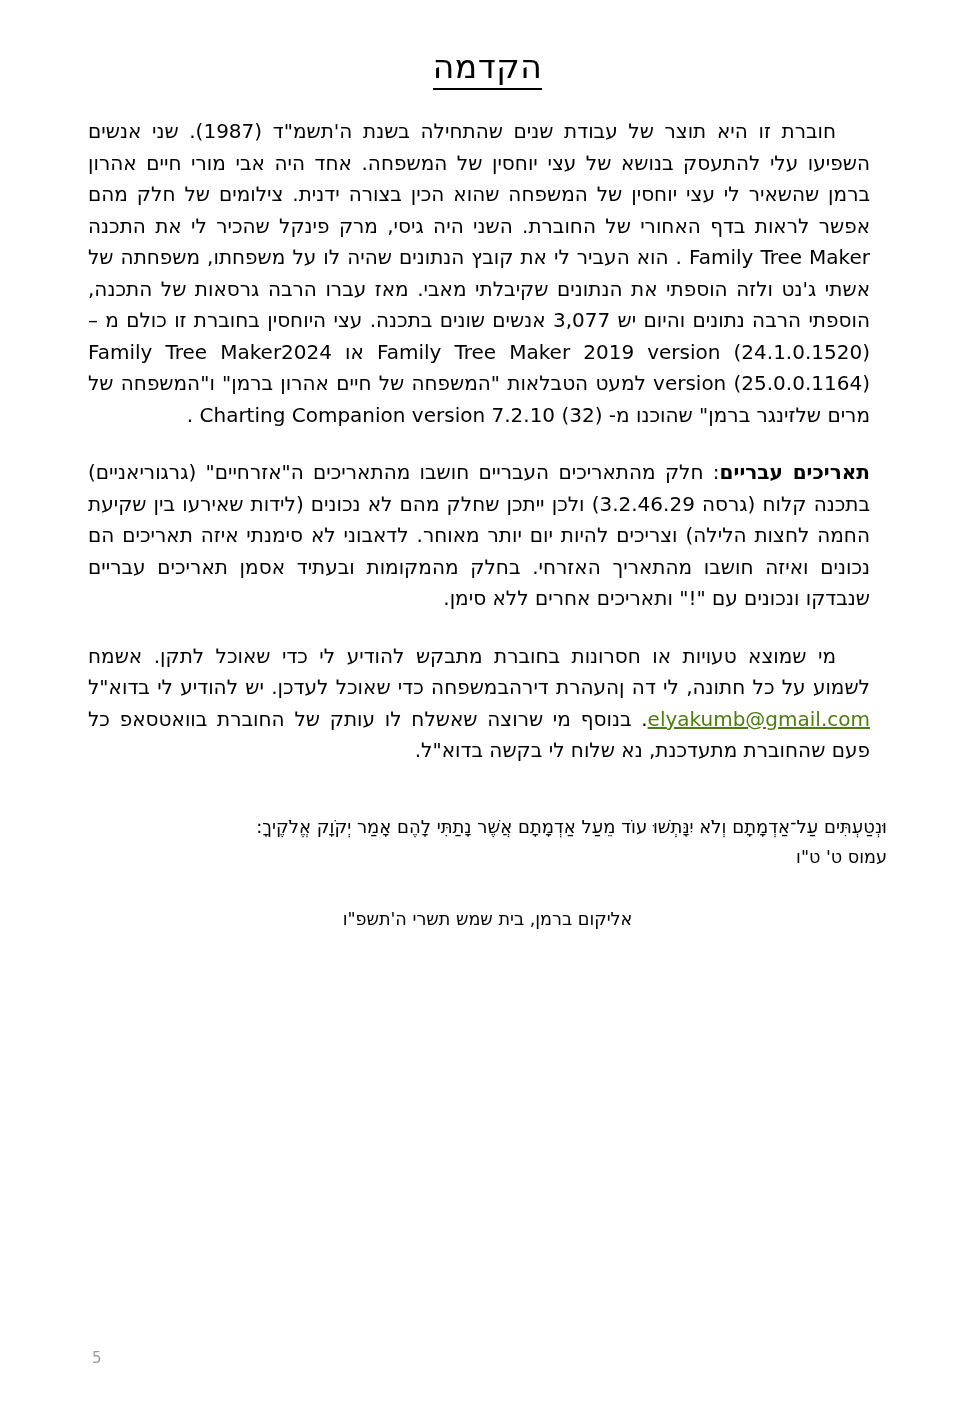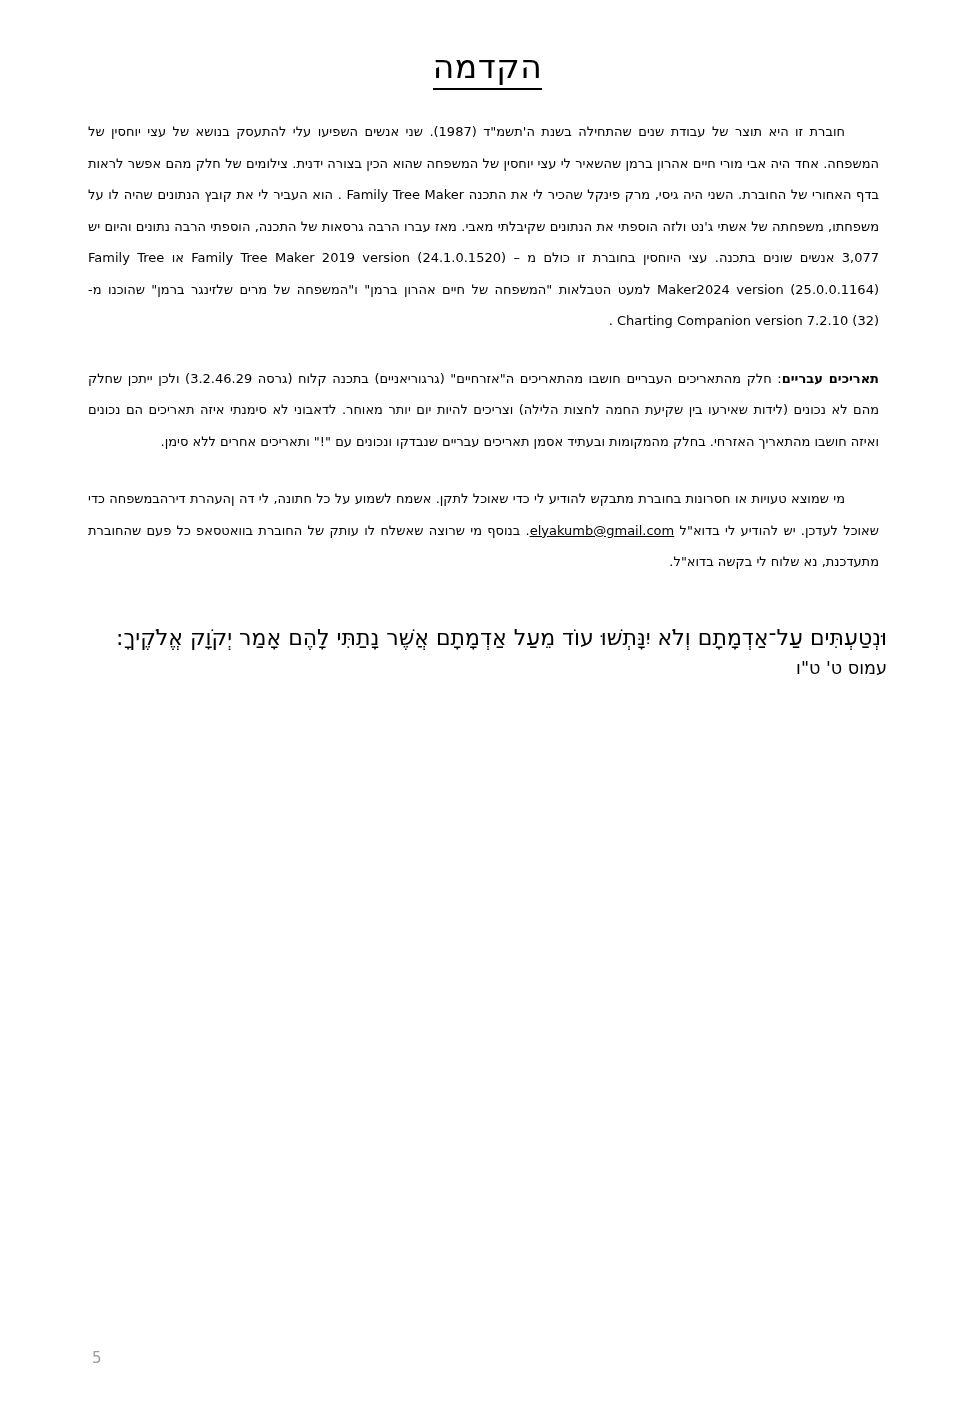--- a/index.html
+++ b/index.html
@@ -36,44 +36,44 @@
     color: #000000;
     margin: 0 0 26px 0;
     letter-spacing: 0.5px;
   }
   .doc-title span.u {
     display: inline-block;
     border-bottom: 2px solid #000000;
     padding-bottom: 1px;
   }
   p.para {
-    font-size: 13px;
+    font-size: 20px;
     line-height: 31.5px;
     color: #000000;
-    margin: 0 8px 26px 0;
+    margin: 0 17px 26px 0;
     text-align: justify;
     text-justify: inter-word;
     direction: rtl;
     unicode-bidi: plaintext;
   }
   p.para.indent {
     text-indent: 34px;
   }
   p.para:last-child {
     margin-bottom: 0;
   }
   .bold-lead {
     font-weight: 700;
   }
   a.maillink {
-    color: #000000;
+    color: #4d7c0f;
     text-decoration: underline;
   }
   p.verse {
-    font-size: 22px;
+    font-size: 18px;
     line-height: 31.5px;
     color: #000000;
     margin: 0;
     text-align: right;
     direction: rtl;
     unicode-bidi: plaintext;
   }
   p.verse-source {
     font-size: 17.6px;
     line-height: 31.5px;
@@ -119,18 +119,19 @@
     <p class="para"><span class="bold-lead">תאריכים עבריים</span><span>: חלק מהתאריכים העבריים חושבו מהתאריכים ה"אזרחיים" (גרגוריאניים) בתכנה קלוח (גרסה 3.2.46.29) ולכן ייתכן שחלק מהם לא נכונים (לידות שאירעו בין שקיעת החמה לחצות הלילה) וצריכים להיות יום יותר מאוחר. לדאבוני לא סימנתי איזה תאריכים הם נכונים ואיזה חושבו מהתאריך האזרחי. בחלק מהמקומות ובעתיד אסמן תאריכים עבריים שנבדקו ונכונים עם "!" ותאריכים אחרים ללא סימן.</span></p>
 
     <p class="para indent"><span>מי שמוצא טעויות או חסרונות בחוברת מתבקש להודיע לי כדי שאוכל לתקן. אשמח לשמוע על כל חתונה, לי דה ןהעהרת דירהבמשפחה כדי שאוכל לעדכן. יש להודיע לי בדוא"ל </span><a class="maillink" href="#">elyakumb@gmail.com</a><span>. בנוסף מי שרוצה שאשלח לו עותק של החוברת בוואטסאפ כל פעם שהחוברת מתעדכנת, נא שלוח לי בקשה בדוא"ל.</span></p>
 
 
     <div class="spacer-block"></div>
 
     <p class="verse">וּנְטַעְתִּים עַל־אַדְמָתָם וְלֹא יִנָּתְשׁוּ עוֹד מֵעַל אַדְמָתָם אֲשֶׁר נָתַתִּי לָהֶם אָמַר יְקֹוָק אֱלֹקֶיךָ:</p>
     <p class="verse-source">עמוס ט' ט"ו</p>
 
+    <p class="signature">אליקום ברמן, בית שמש תשרי ה'תשפ"ו</p>
 
   </div>
 
   <div class="page-number">5</div>
 
 </div>
 
 </body></html>

